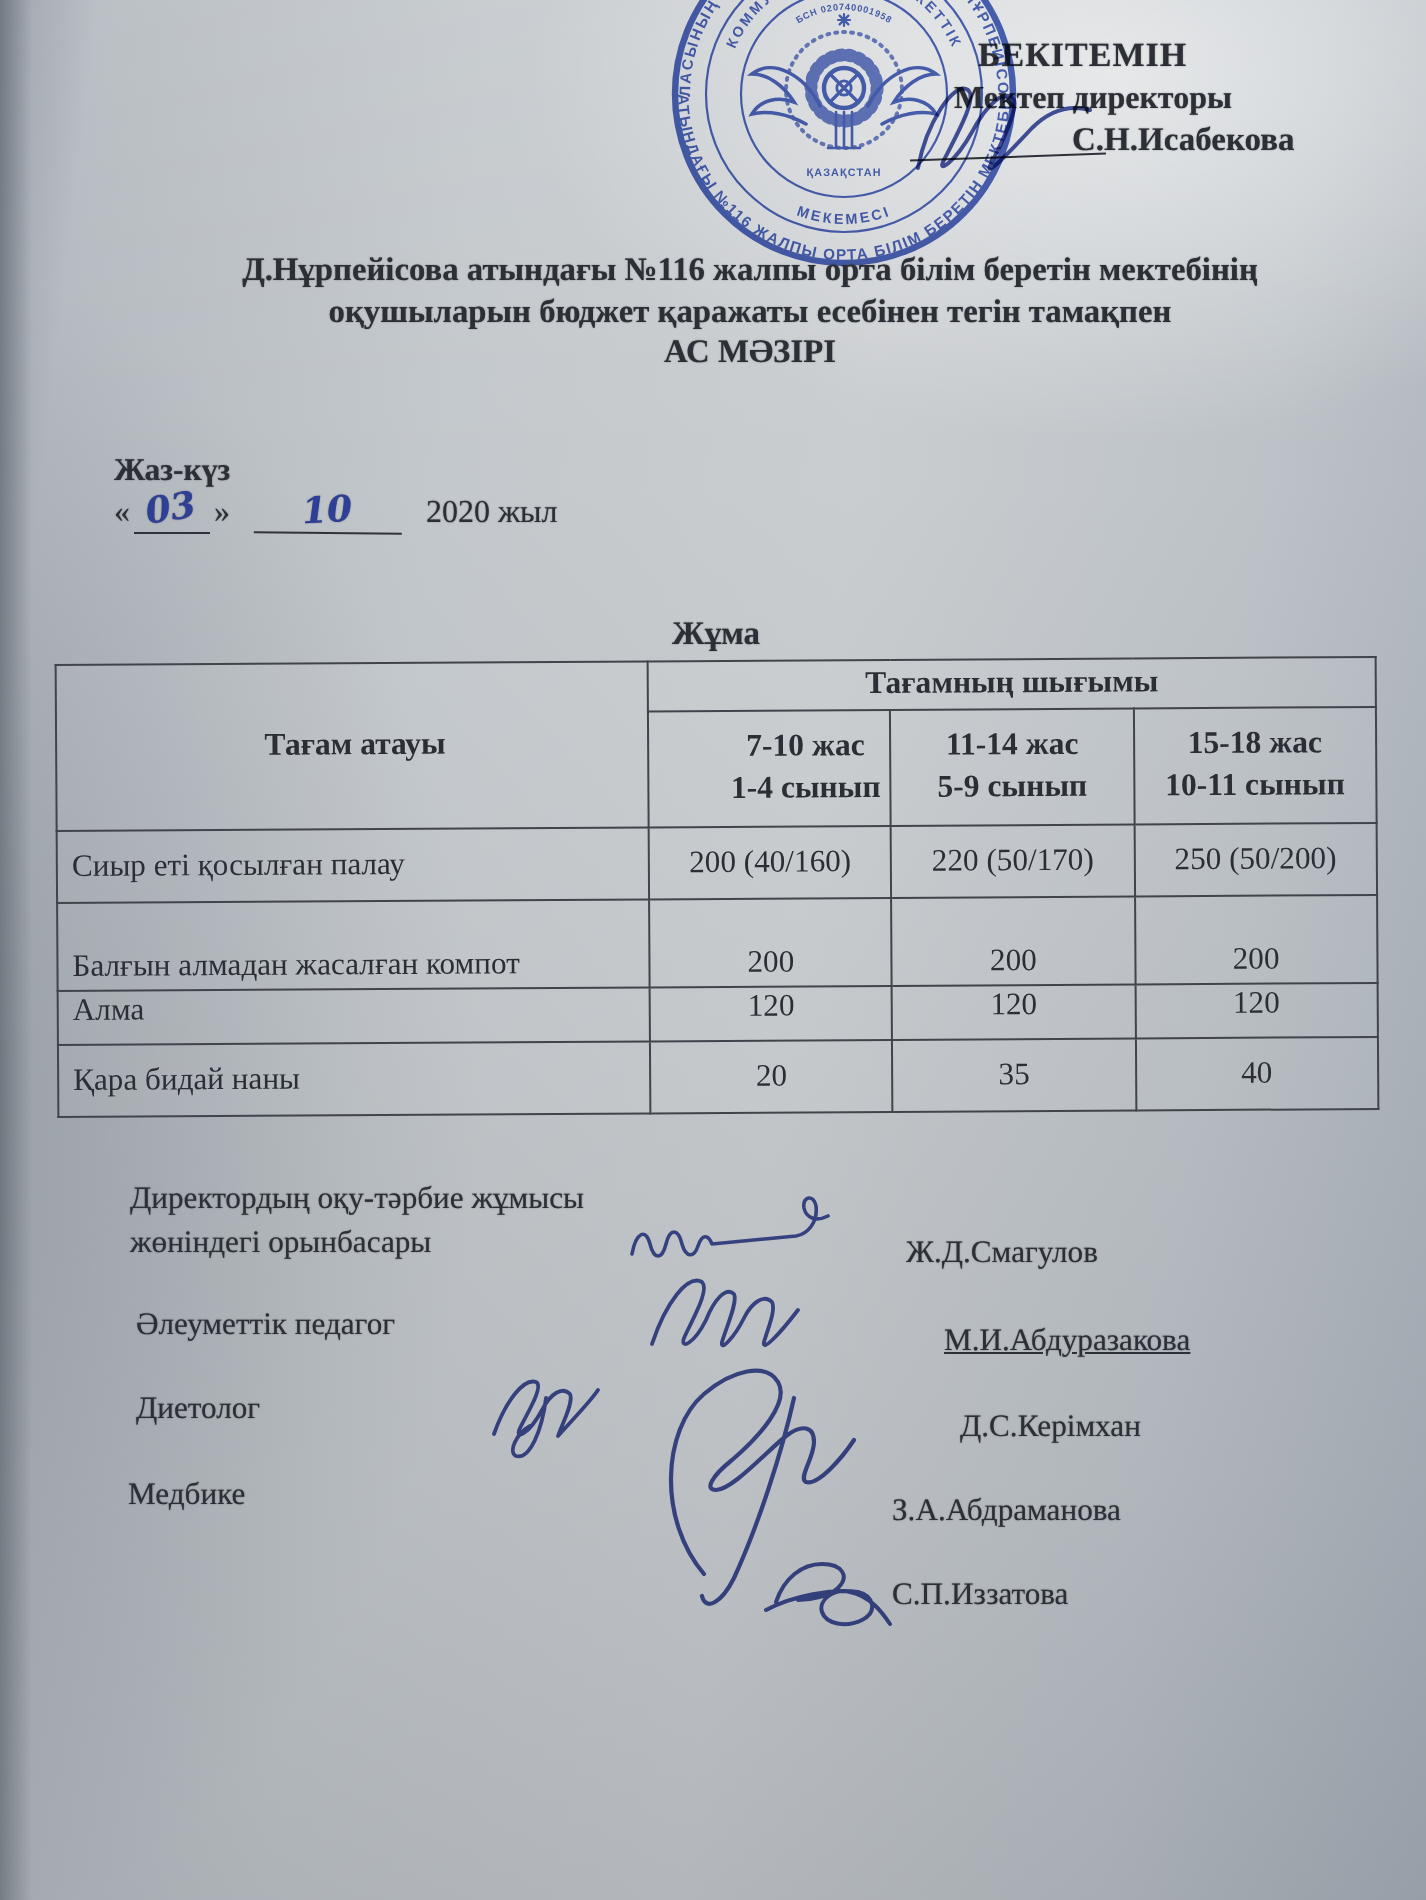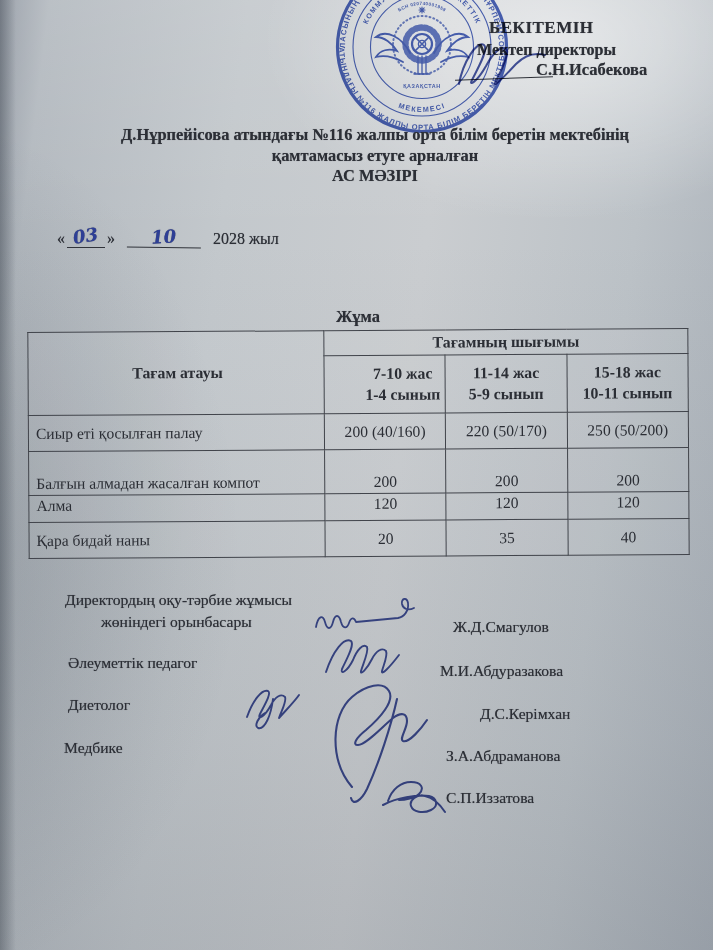--- a/index.html
+++ b/index.html
@@ -46,24 +46,24 @@
   .hdr-age{height:57px;text-align:center;line-height:1.3;}
   .r1{height:36px;}
   .r2{height:44px;}
   .r2 td{vertical-align:bottom;padding-bottom:2px;}
   .r3{height:27px;vertical-align:top;}
   .r3 td{vertical-align:top;padding-top:1px;}
   .r4{height:36px;}
   
   .sig-text{font-size:15.6px;}
   .role-1a{left:65px;top:591px;}
-  .role-1b{left:65px;top:613px;margin-left:36px;}
+  .role-1b{left:65px;top:613px;}
   .name-1{left:453px;top:618px;}
   .role-2{left:68px;top:654px;}
-  .name-2{left:440px;top:662px;}
+  .name-2{left:472px;top:662px;text-decoration:underline;}
   .role-3{left:68px;top:696px;}
   .name-3{left:480px;top:705px;}
   .role-4{left:64px;top:739px;}
   .name-4{left:446px;top:747px;}
   .name-5{left:446px;top:789px;}
   .ink-layer{left:0;top:0;pointer-events:none;mix-blend-mode:multiply;}
   .stamp{mix-blend-mode:multiply;opacity:.9;}
 </style>
 </head>
 <body>
@@ -103,31 +103,32 @@
       <circle r="29" cy="-2" stroke-width="2" stroke-dasharray="1 3" opacity=".8"></circle>
       <path d="M -12,6 C -20,-10 -36,-18 -46,-10 C -38,-10 -30,-4 -25,4 C -33,1 -42,3 -46,10 C -38,8 -28,10 -19,15" stroke-width="1.8"></path>
       <path d="M 12,6 C 20,-10 36,-18 46,-10 C 38,-10 30,-4 25,4 C 33,1 42,3 46,10 C 38,8 28,10 19,15" stroke-width="1.8"></path>
       <path d="M 0,-34 l 0,-6 M -3,-37 l 6,0 M -2.2,-39.2 l 4.4,4.4 M 2.2,-39.2 l -4.4,4.4" stroke-width="1.1"></path>
       <path d="M -4,9 L -4,26 M 0,9 L 0,27 M 4,9 L 4,26 M -8,27 L 8,27" stroke-width="1.3"></path>
     </g>
   </svg>
 
   <div class="abs b soft doc-title">
     <div>Д.Нұрпейісова атындағы №116 жалпы орта білім беретін мектебінің</div>
-    <div>қамтамасыз етуге арналған</div>
+    <div>оқушыларын бюджет қаражаты есебінен тегін тамақпен</div>
     <div>АС МӘЗІРІ</div>
   </div>
 
   <div class="abs soft period">
+    <div class="b">Жаз-күз</div>
     <div class="date-line">
       <span>«</span>
         <span class="u day"><span class="hw d">03</span></span>
         <span>»</span>
         <span class="u month"><span class="hw m">10</span></span>
-        <span>2028 жыл</span>
+        <span>2020 жыл</span>
     </div>
   </div>
 
   <div class="abs b soft weekday">Жұма</div>
 
   <div class="abs menu-table">
     <table>
       <tbody>
         <tr>
           <th class="cfood" rowspan="2" style="text-align:center;">Тағам атауы</th>

